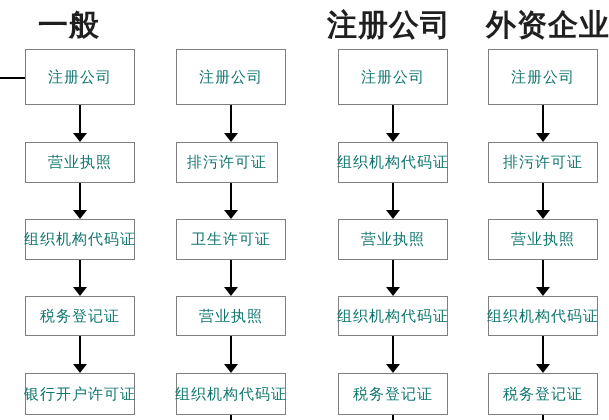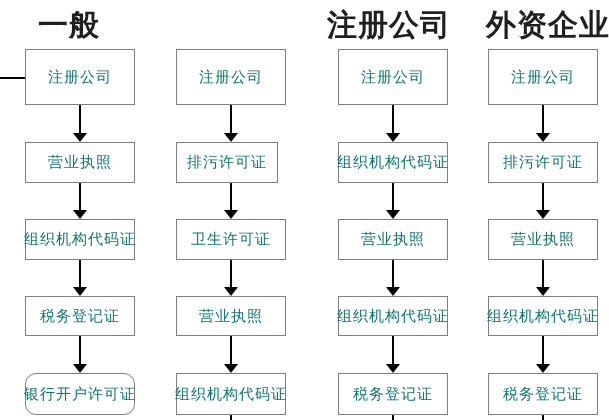--- a/index.html
+++ b/index.html
@@ -69,21 +69,21 @@
     <div class="step-box" style="left: 25px; top: 219px; width: 110px; height: 41px;">
       <span class="step-label">组织机构代码证</span>
     </div>
     <div class="arrow-shaft" style="left: 79px; top: 260px; height: 27px;"></div>
     <div class="arrow-head" style="left: 73px; top: 287px;"></div>
     <div class="step-box" style="left: 25px; top: 296px; width: 110px; height: 40px;">
       <span class="step-label">税务登记证</span>
     </div>
     <div class="arrow-shaft" style="left: 79px; top: 336px; height: 28px;"></div>
     <div class="arrow-head" style="left: 73px; top: 364px;"></div>
-    <div class="step-box" style="left: 25px; top: 373px; width: 110px; height: 42px; border-radius: 11px;">
+    <div class="step-box" style="left: 25px; top: 373px; width: 110px; height: 42px;">
       <span class="step-label">银行开户许可证</span>
     </div>
     <div class="col-title" style="left: 229px; margin-top: 48px;">餐饮业</div>
     <div class="step-box" style="left: 176px; top: 49px; width: 110px; height: 56px;">
       <span class="step-label">注册公司</span>
     </div>
     <div class="arrow-shaft" style="left: 230px; top: 105px; height: 28px;"></div>
     <div class="arrow-head" style="left: 224px; top: 133px;"></div>
     <div class="step-box" style="left: 176px; top: 142px; width: 102px; height: 41px;">
       <span class="step-label">排污许可证</span>

